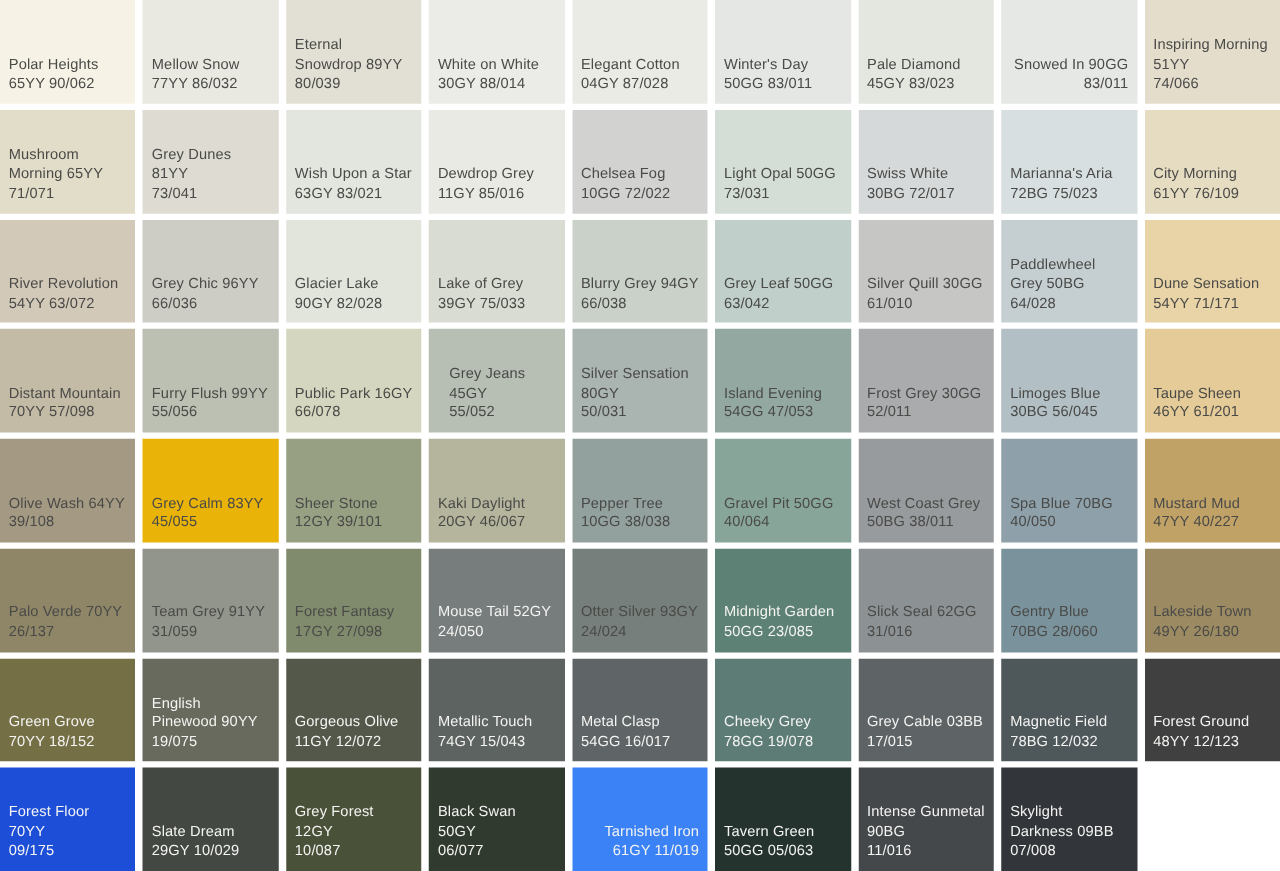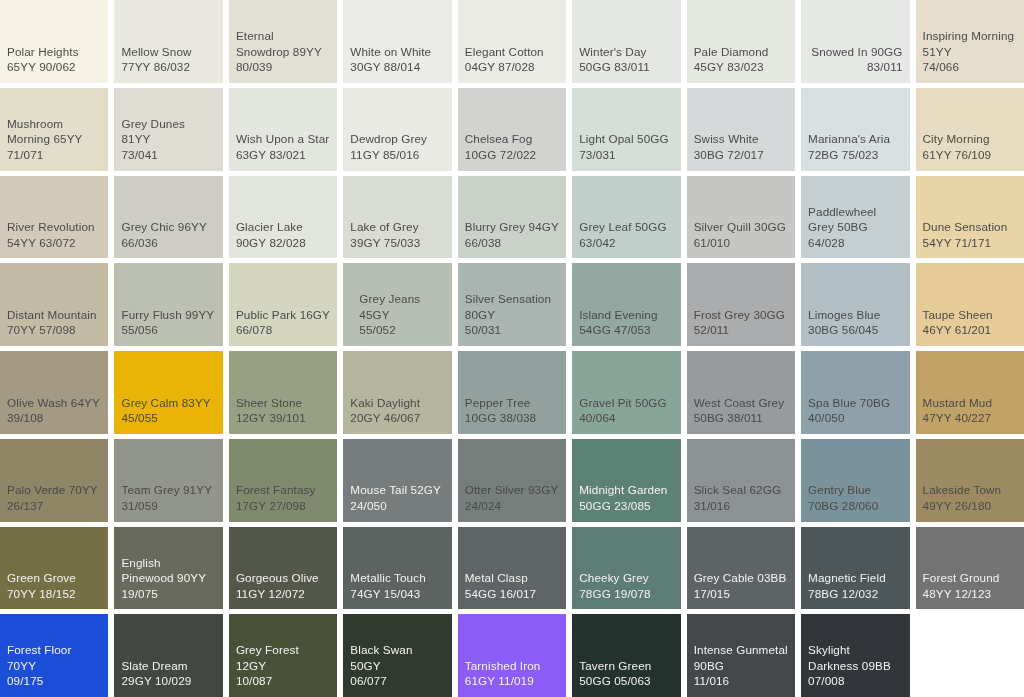--- a/index.html
+++ b/index.html
@@ -292,41 +292,41 @@
       <div class="swatch-code">78GG 19/078</div>
     </div>
     <div class="swatch light-text" style="background-color: rgb(94, 99, 101);">
       <div class="swatch-name">Grey Cable 03BB</div>
       <div class="swatch-code">17/015</div>
     </div>
     <div class="swatch light-text" style="background-color: rgb(78, 87, 89);">
       <div class="swatch-name">Magnetic Field</div>
       <div class="swatch-code">78BG 12/032</div>
     </div>
-    <div class="swatch light-text" style="background-color: #737373;">
+    <div class="swatch light-text" style="background-color: #404040;">
       <div class="swatch-name">Forest Ground</div>
       <div class="swatch-code">48YY 12/123</div>
     </div>
     <div class="swatch light-text" style="background-color: #1d4ed8;">
       <div class="swatch-name">Forest Floor 70YY</div>
       <div class="swatch-code">09/175</div>
     </div>
     <div class="swatch light-text" style="background-color: rgb(67, 72, 67);">
       <div class="swatch-name">Slate Dream</div>
       <div class="swatch-code">29GY 10/029</div>
     </div>
     <div class="swatch light-text" style="background-color: rgb(74, 81, 57);">
       <div class="swatch-name">Grey Forest 12GY</div>
       <div class="swatch-code">10/087</div>
     </div>
     <div class="swatch light-text" style="background-color: rgb(49, 58, 47);">
       <div class="swatch-name">Black Swan 50GY</div>
       <div class="swatch-code">06/077</div>
     </div>
-    <div class="swatch light-text" style="background-color: #8b5cf6;">
+    <div class="swatch light-text" style="background-color: #3b82f6; text-align: right;">
       <div class="swatch-name">Tarnished Iron</div>
       <div class="swatch-code">61GY 11/019</div>
     </div>
     <div class="swatch light-text" style="background-color: rgb(37, 51, 46);">
       <div class="swatch-name">Tavern Green</div>
       <div class="swatch-code">50GG 05/063</div>
     </div>
     <div class="swatch light-text" style="background-color: rgb(68, 72, 75);">
       <div class="swatch-name">Intense Gunmetal 90BG</div>
       <div class="swatch-code">11/016</div>

